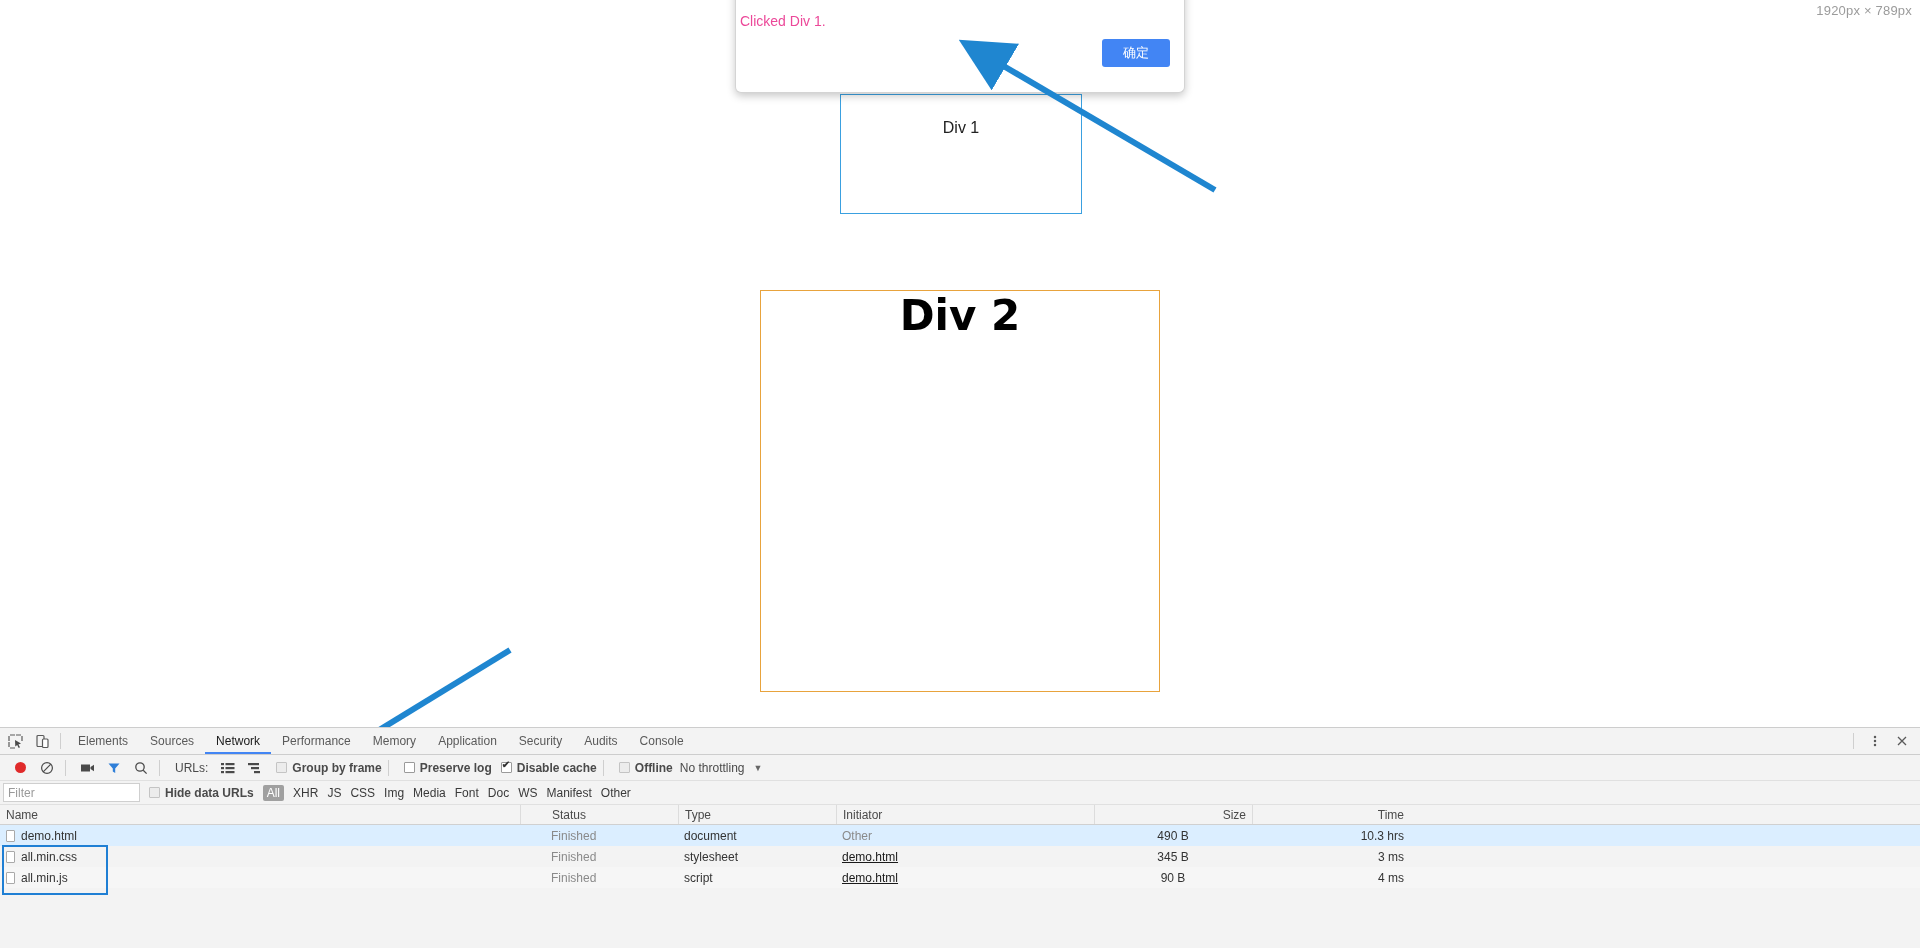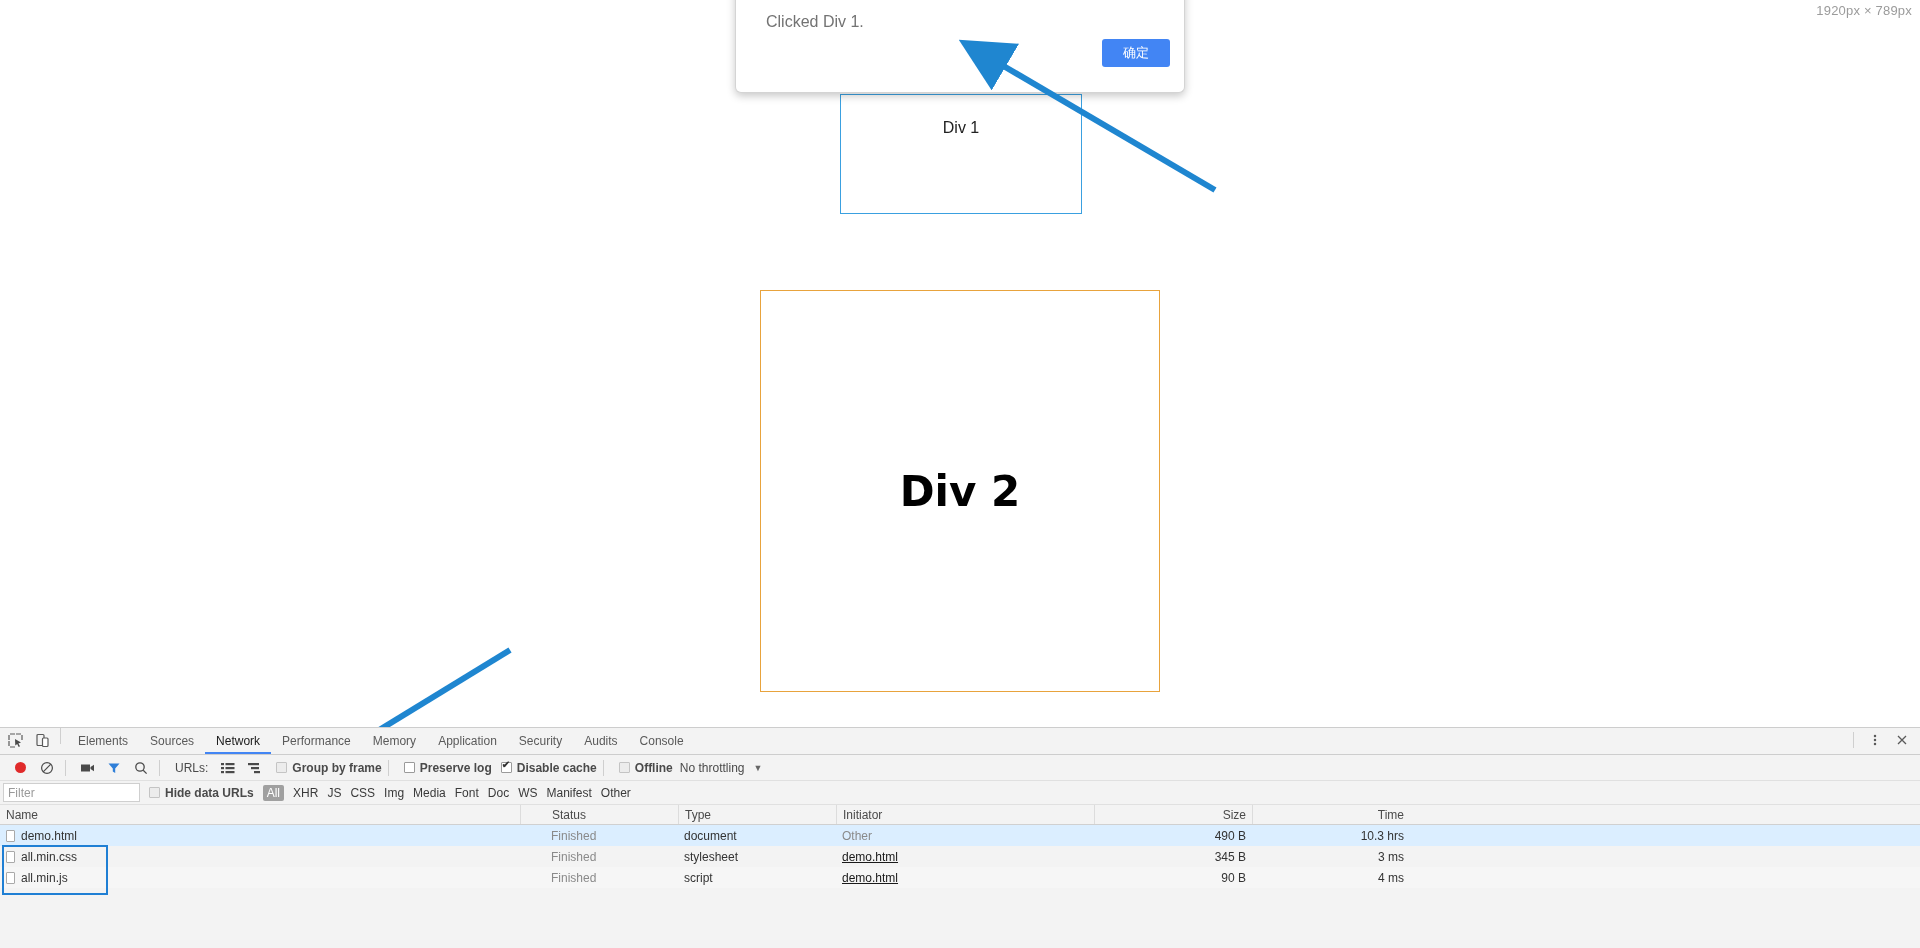--- a/index.html
+++ b/index.html
@@ -29,22 +29,22 @@
   #alert-dialog {
     position:absolute; left:735px; top:-42px;
     width:450px; height:135px;
     background:#fff;
     border:1px solid #d4d4d4;
     border-top:none;
     border-radius:0 0 6px 6px;
     box-shadow:0 3px 9px rgba(0,0,0,.22);
   }
   #alert-msg {
-    position:absolute; left:30px; top:55px;
-    font-size:16px; color:#737373;
+    position:absolute; left:4px; top:55px;
+    font-size:14px; color:#ec4899;
   }
   #alert-ok {
     position:absolute; right:14px; top:81px;
     width:68px; height:28px;
     background:#4285f4;
     color:#fff; border:none; border-radius:3px;
     font-size:13px; line-height:28px; text-align:center;
     font-family:"DejaVu Sans", sans-serif;
     cursor:pointer;
   }
@@ -59,21 +59,21 @@
   }
   #div1 .label {
     display:block; margin-top:24px;
     font-size:16px; color:#222;
   }
   #div2 {
     position:absolute; left:760px; top:290px;
     width:400px; height:402px;
     border:1px solid #e8a33d;
     background:#fff;
-    display:flex; align-items:center; justify-content:center;
+    display:flex; align-items:flex-start; justify-content:center;
   }
   #div2 .label {
     font-size:42px; font-weight:bold; color:#000;
     font-family:"DejaVu Sans", sans-serif;
   }
 
   
   .annot { position:absolute; left:0; top:0; pointer-events:none; }
 
   
@@ -82,21 +82,21 @@
     background:#f3f3f3;
     border-top:1px solid #cdcdcd;
     font-size:12px; color:#333;
   }
   .dt-row { position:relative; width:100%; }
 
   
   #dt-tabs {
     height:27px; background:#f3f3f3;
     border-bottom:1px solid #cdcdcd;
-    display:flex; align-items:flex-start;
+    display:flex; align-items:center;
   }
   .dt-icon-btn {
     width:24px; height:24px; margin-left:3px;
     display:flex; align-items:center; justify-content:center;
     cursor:pointer;
   }
   .dt-sep { width:1px; height:16px; background:#cfcfcf; margin:0 6px; }
   .dt-tab {
     padding:0 11px; height:26px; line-height:26px;
     color:#5a5a5a; font-size:12px; cursor:pointer; white-space:nowrap;
@@ -150,21 +150,21 @@
     height:20px; background:#f3f3f3;
     border-bottom:1px solid #d0d0d0;
     display:flex; align-items:center; color:#4a4a4a;
   }
   .cell { padding:0 6px; overflow:hidden; white-space:nowrap; }
   .col-div { border-left:1px solid #dcdcdc; height:100%; display:flex; align-items:center; }
   .c-name { width:520px; }
   .c-status { width:158px;padding-left:31px; }
   .c-type { width:158px; }
   .c-init { width:258px; }
-  .c-size { width:158px; text-align:right; justify-content:flex-end; }
+  .c-size { width:158px; text-align:center; justify-content:flex-end; }
   .c-time { width:158px; text-align:right; justify-content:flex-end; }
   .c-wf { flex:1; }
 
   .tr {
     height:21px; display:flex; align-items:center;
     color:#333; cursor:pointer;
   }
   .tr.sel { background:#dbeeff; }
   .tr.alt { background:#f6f6f6; }
   .tr .muted { color:#8a8a8a; }

